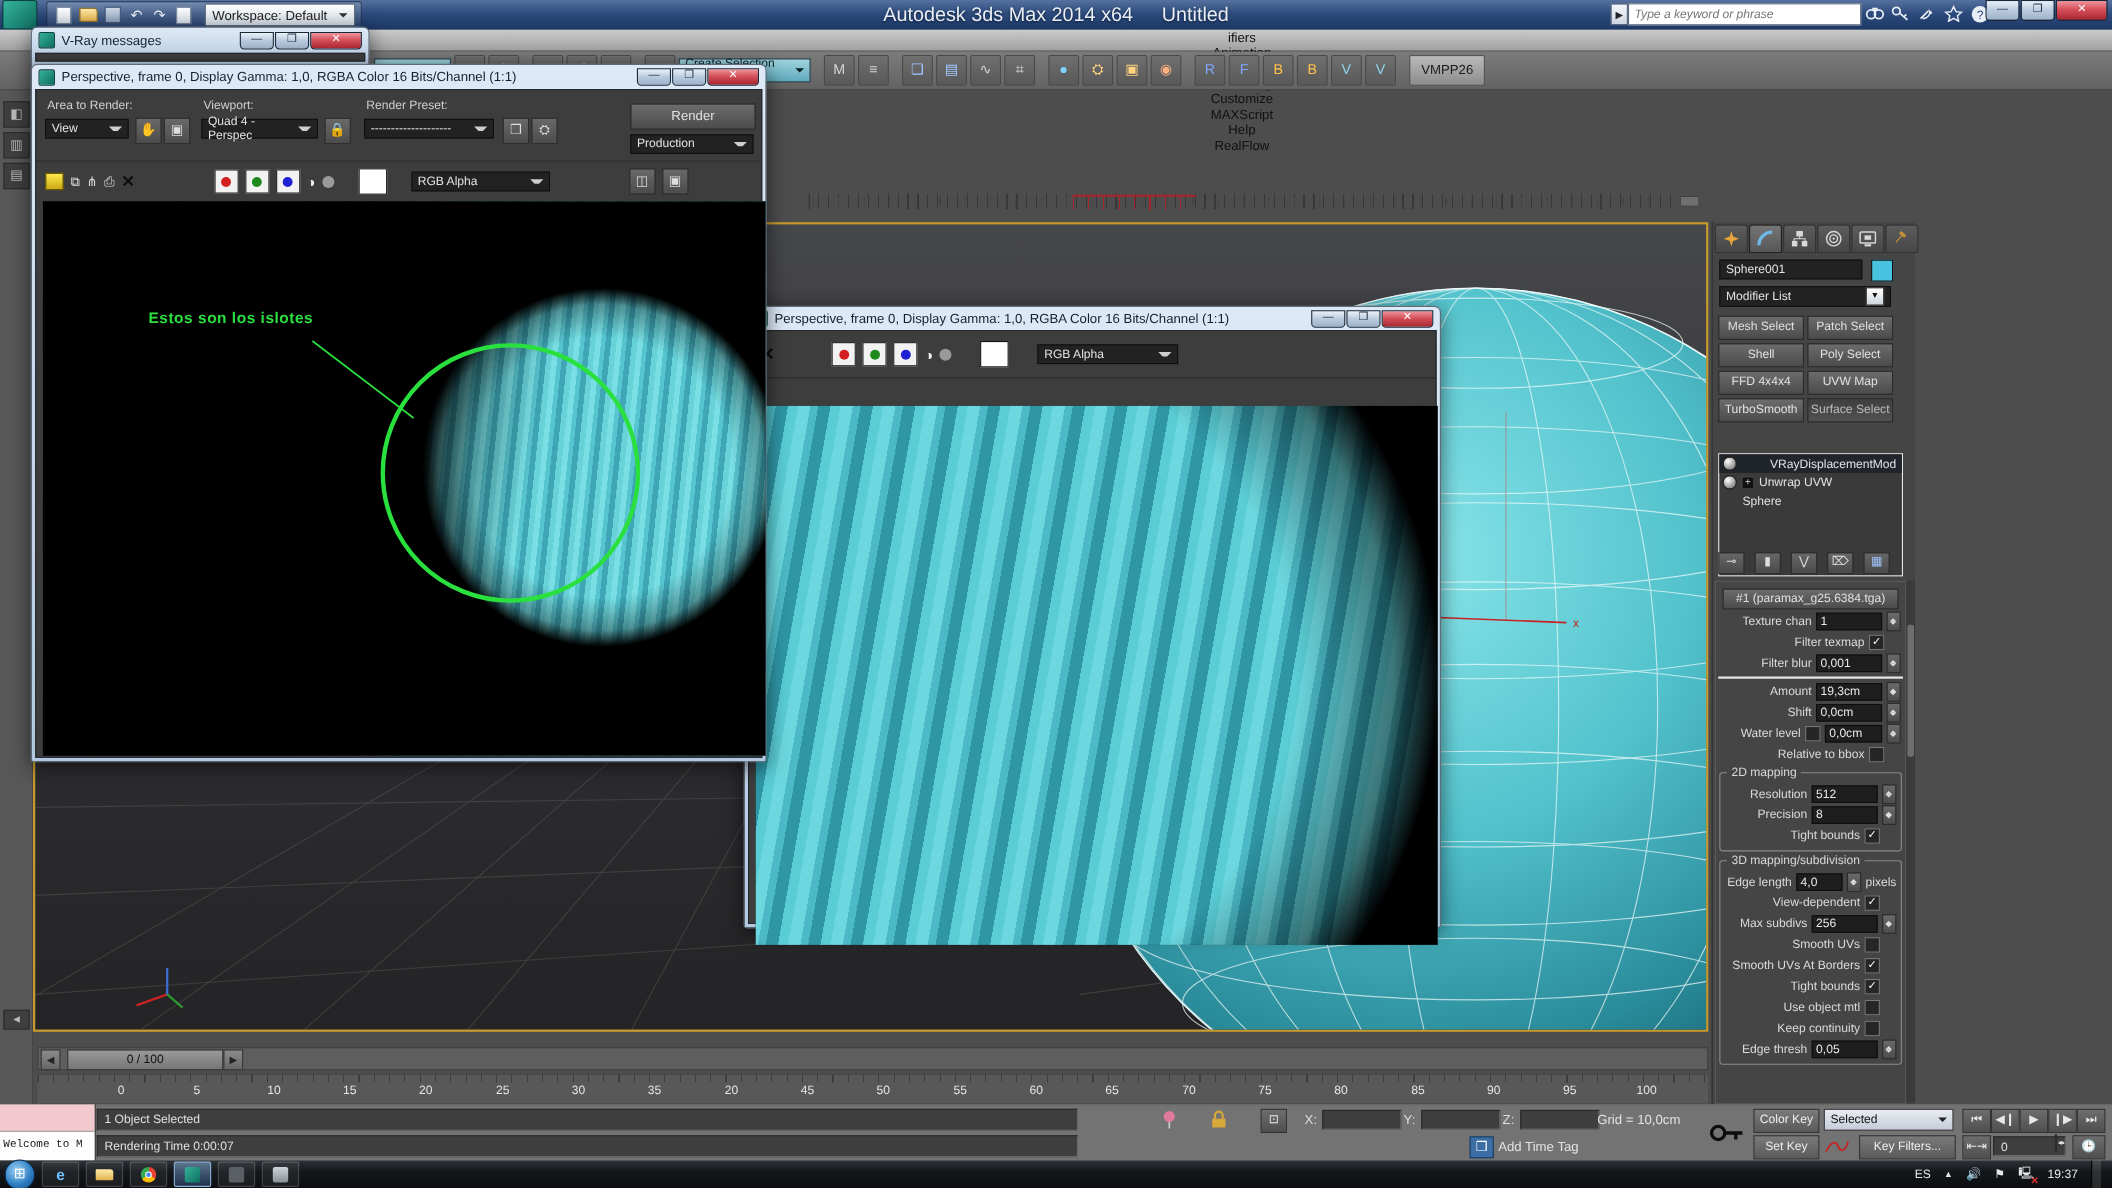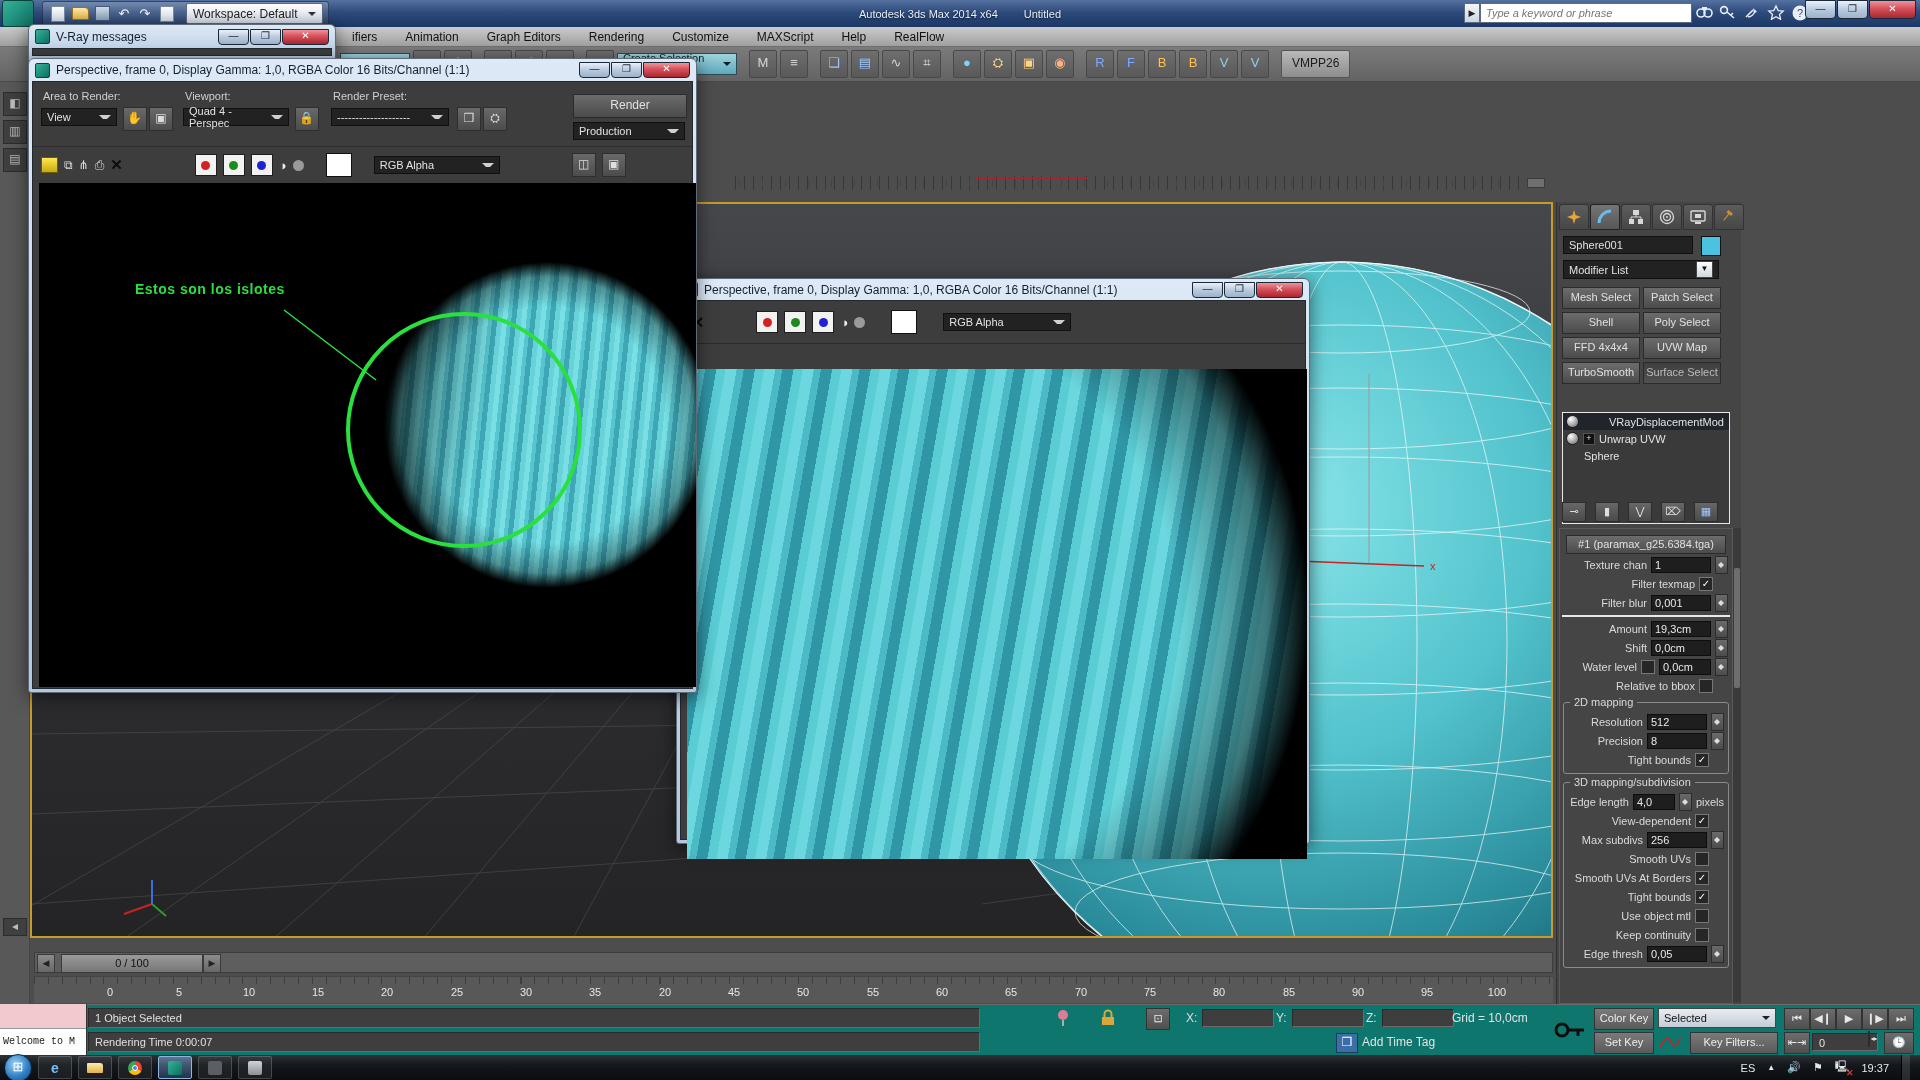--- a/index.html
+++ b/index.html
@@ -9,32 +9,32 @@
   #titlebar{left:0;top:0;width:1920px;height:27px;background:linear-gradient(#55719f,#2d4b7c 45%,#1b3766);display:flex;align-items:center;}
   #maxlogo{width:30px;height:25px;margin-left:2px;background:linear-gradient(135deg,#35b29a,#0e6e60);border-radius:3px;border:1px solid #09443c;}
   .qa{display:flex;align-items:center;gap:3px;margin-left:8px;background:linear-gradient(rgba(255,255,255,.22),rgba(255,255,255,.06));border:1px solid rgba(20,35,60,.6);border-radius:3px;padding:1px 5px;height:21px;}
   .qi{width:18px;height:16px;position:relative;}
   .qi-page{background:linear-gradient(#fdfdfd,#d8e2ec);border:1px solid #7c8ca0;width:12px;height:14px;margin:0 3px;}
   .qi-folder{background:linear-gradient(#ffe9a8,#e8b84d);border:1px solid #9a7420;width:15px;height:11px;margin:2px 1px;border-radius:1px 4px 1px 1px;}
   .qi-save{background:linear-gradient(#cfd9e6,#8fa5bf);border:1px solid #45597a;width:13px;height:13px;margin:1px 2px;}
   .qi-arrow{color:#eef3fa;font-size:13px;line-height:16px;text-align:center;}
   .ws{display:flex;align-items:center;height:19px;background:linear-gradient(#fefefe,#d7dfe9);border:1px solid #5d6b80;border-radius:2px;color:#222;padding:0 6px;margin-left:6px;font-size:12px;}
   .ws .car{margin-left:10px;border:4px solid transparent;border-top-color:#333;margin-top:4px;}
-  #apptitle{position:absolute;left:0;right:0;text-align:center;color:#e9eef5;font-size:11px;text-shadow:0 1px 2px #0a1a33;pointer-events:none;}
+  #apptitle{position:absolute;left:0;right:0;text-align:center;color:#e9eef5;font-size:18px;text-shadow:0 1px 2px #0a1a33;pointer-events:none;}
   #apptitle b{font-weight:normal;margin-left:26px;}
   #searchwrap{position:absolute;right:228px;top:3px;display:flex;align-items:center;}
   #searcharrow{width:14px;height:18px;background:linear-gradient(#f4f7fa,#ccd6e2);border:1px solid #5d6b80;color:#222;font-size:9px;line-height:18px;text-align:center;}
   #searchbox{width:200px;height:16px;border:1px solid #5d6b80;background:#fff;color:#555;font-style:italic;font-size:11px;padding:1px 5px;font-family:"Liberation Sans",sans-serif;}
   .tbi{width:22px;height:18px;display:inline-block;text-align:center;}
   #helpicons{position:absolute;right:108px;top:4px;display:flex;align-items:center;gap:2px;}
   .wbt{width:29px;height:17px;border:1px solid #1b2838;border-radius:0 0 4px 4px;background:linear-gradient(#e9f1f8,#b9cadd 50%,#9db2ca);color:#1d2b3d;text-align:center;font-size:10px;line-height:15px;}
   .wbt.close{width:45px;background:linear-gradient(#f0949b,#d4505a 45%,#a92730);color:#fff;}
   #winbtns{position:absolute;right:4px;top:0;display:flex;gap:1px;}
   
-  #menubar{left:0;top:27px;width:1920px;height:20px;background:linear-gradient(#cbcbcb,#a0a0a0);display:flex;align-items:center;color:#111;padding-left:338px;box-sizing:border-box;border-bottom:1px solid #6f6f6f;}
+  #menubar{left:0;top:27px;width:1920px;height:20px;background:linear-gradient(#cbcbcb,#a0a0a0);display:flex;align-items:center;color:#111;padding-left:338px;box-sizing:border-box;border-bottom:1px solid #6f6f6f;flex-direction:column;}
   .menu-item{padding:0 14px;font-size:12px;}
   
   #maintoolbar{left:0;top:47px;width:1920px;height:35px;background:linear-gradient(#7b7b7b,#636363);display:flex;align-items:center;gap:3px;padding-left:340px;box-sizing:border-box;border-bottom:1px solid #4a4a4a;}
   .ti{width:26px;height:26px;background:linear-gradient(#6f6f6f,#585858);border:1px solid #494949;border-radius:2px;color:#d6d6d6;font-size:13px;line-height:24px;text-align:center;flex:0 0 auto;}
   .ti.col{color:#fff;}
   .tdd{height:20px;background:linear-gradient(#9fd4dd,#5fa9bd);border:1px solid #2c4a55;color:#0b2026;display:flex;align-items:center;padding:0 5px;font-size:11px;flex:0 0 auto;}
   .tdd .car{margin-left:8px;border:4px solid transparent;border-top-color:#0b2026;margin-top:4px;}
   .tsep{width:6px;flex:0 0 auto;}
   #vmpp{height:24px;padding:1px 10px;background:linear-gradient(#b9b9b9,#8d8d8d);border:1px solid #555;border-radius:2px;color:#1c1c1c;line-height:22px;flex:0 0 auto;}
   
@@ -109,21 +109,21 @@
   .pdivider{height:2px;background:#e8e8e8;margin:4px 2px;}
   #texmapbtn{margin:6px 6px 2px;height:17px;line-height:16px;font-size:11px;overflow:hidden;white-space:nowrap;}
   
   #timeslider{left:34px;top:952px;width:1519px;height:21px;background:#5e5e5e;border:1px solid #3c3c3c;box-sizing:border-box;}
   #tsbtn{position:absolute;left:26px;top:1px;width:140px;height:17px;background:linear-gradient(#9a9a9a,#767676);border:1px solid #3a3a3a;color:#111;text-align:center;line-height:16px;font-size:11px;}
   .tsarrow{position:absolute;top:1px;width:16px;height:17px;background:linear-gradient(#8b8b8b,#676767);border:1px solid #3a3a3a;color:#222;text-align:center;line-height:16px;font-size:9px;}
   #ruler{left:34px;top:976px;width:1519px;height:26px;background:#585858;border-top:1px solid #444;}
   #ruler::before{content:"";position:absolute;left:0;right:0;top:0;height:7px;background:repeating-linear-gradient(90deg,#3d3d3d 0 1px,transparent 1px 13.9px);}
   .tick{position:absolute;top:9px;transform:translateX(-50%);font-size:11px;color:#e6e6e6;}
   
-  #statusbar{left:0;top:1004px;width:1920px;height:51px;background:#0f766e;border-top:1px solid #6d6d6d;text-decoration:underline;}
+  #statusbar{left:0;top:1004px;width:1920px;height:51px;background:#737373;border-top:1px solid #6d6d6d;text-decoration:underline;}
   .sunken{background:#3e3e3e;border:1px solid #2a2a2a;border-bottom-color:#6a6a6a;border-right-color:#6a6a6a;color:#e0e0e0;padding:0 6px;line-height:18px;font-size:11px;}
   .sbtn{background:linear-gradient(#7a7a7a,#5a5a5a);border:1px solid #333;color:#eee;text-align:center;font-size:11px;}
   .sico{background:linear-gradient(#6d6d6d,#4f4f4f);border:1px solid #333;color:#e8e8e8;text-align:center;font-size:11px;}
   .lightdd{background:linear-gradient(#e8ecf2,#c6cdd8);border:1px solid #444;color:#111;display:flex;align-items:center;padding:0 5px;font-size:11px;}
   .lightdd .car{margin-left:auto;border:4px solid transparent;border-top-color:#222;margin-top:4px;}
   
   #listener{left:0;top:1004px;width:86px;height:51px;border-right:1px solid #333;}
   #listener .macro{height:24px;background:#f2c9cf;border-bottom:1px solid #999;}
   #listener .lst{height:26px;background:#fdfdfd;color:#1a1a1a;font-family:"Liberation Mono",monospace;font-size:10px;line-height:26px;padding-left:3px;white-space:nowrap;overflow:hidden;}
   

